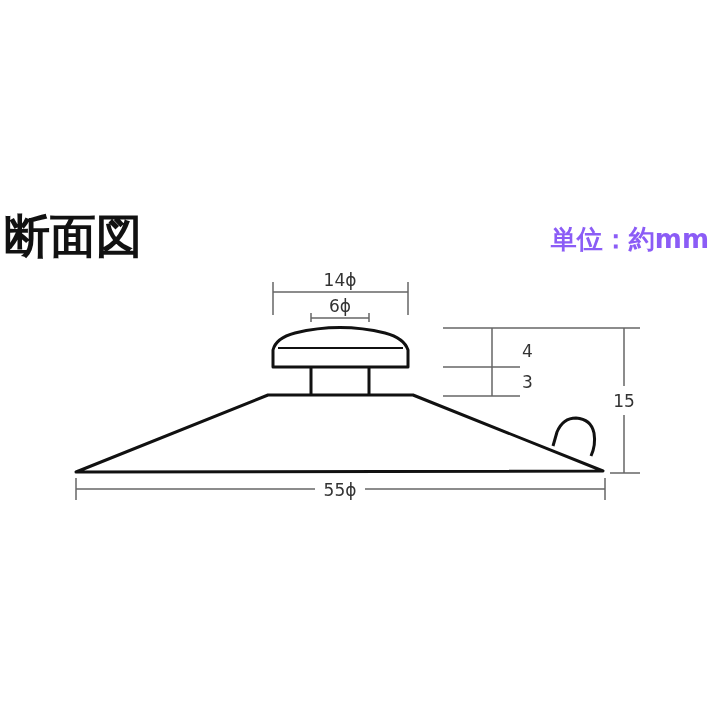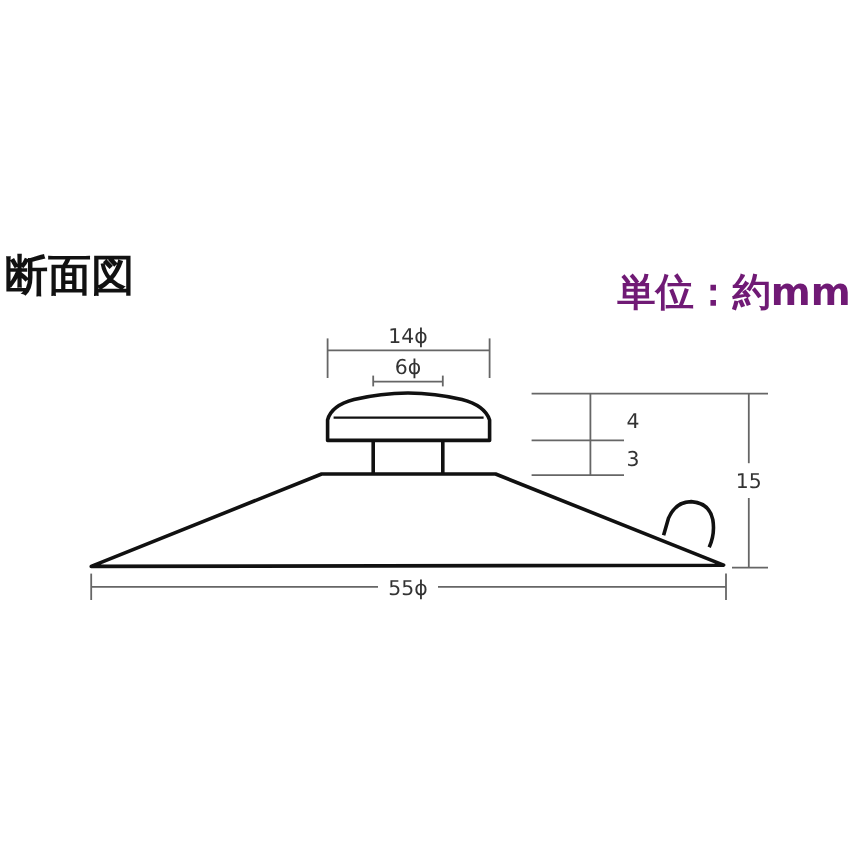--- a/index.html
+++ b/index.html
@@ -1,25 +1,25 @@
 <!DOCTYPE html>
 <html><head>
 <meta charset="utf-8">
 <style>
   html, body { margin: 0; padding: 0; background: #ffffff; }
   body { width: 713px; height: 713px; position: relative; overflow: hidden; }
   .title {
     position: absolute; left: 4px; top: 206px;
     font-family: "DejaVu Sans", sans-serif; font-weight: bold;
-    font-size: 36px; color: #111; letter-spacing: 0px;
+    font-size: 46px; color: #111; letter-spacing: 0px;
   }
   .unit {
     position: absolute; right: 4px; top: 222px;
     font-family: "DejaVu Sans", sans-serif; font-weight: bold;
-    font-size: 32px; color: #701a75;
+    font-size: 26px; color: #8b5cf6;
   }
   svg { position: absolute; left: 0; top: 0; }
   .dimtext {
     font-family: "DejaVu Sans", sans-serif; font-size: 17px; fill: #333;
   }
 </style>
 </head>
 <body>
 
 <div class="title">断面図</div>

